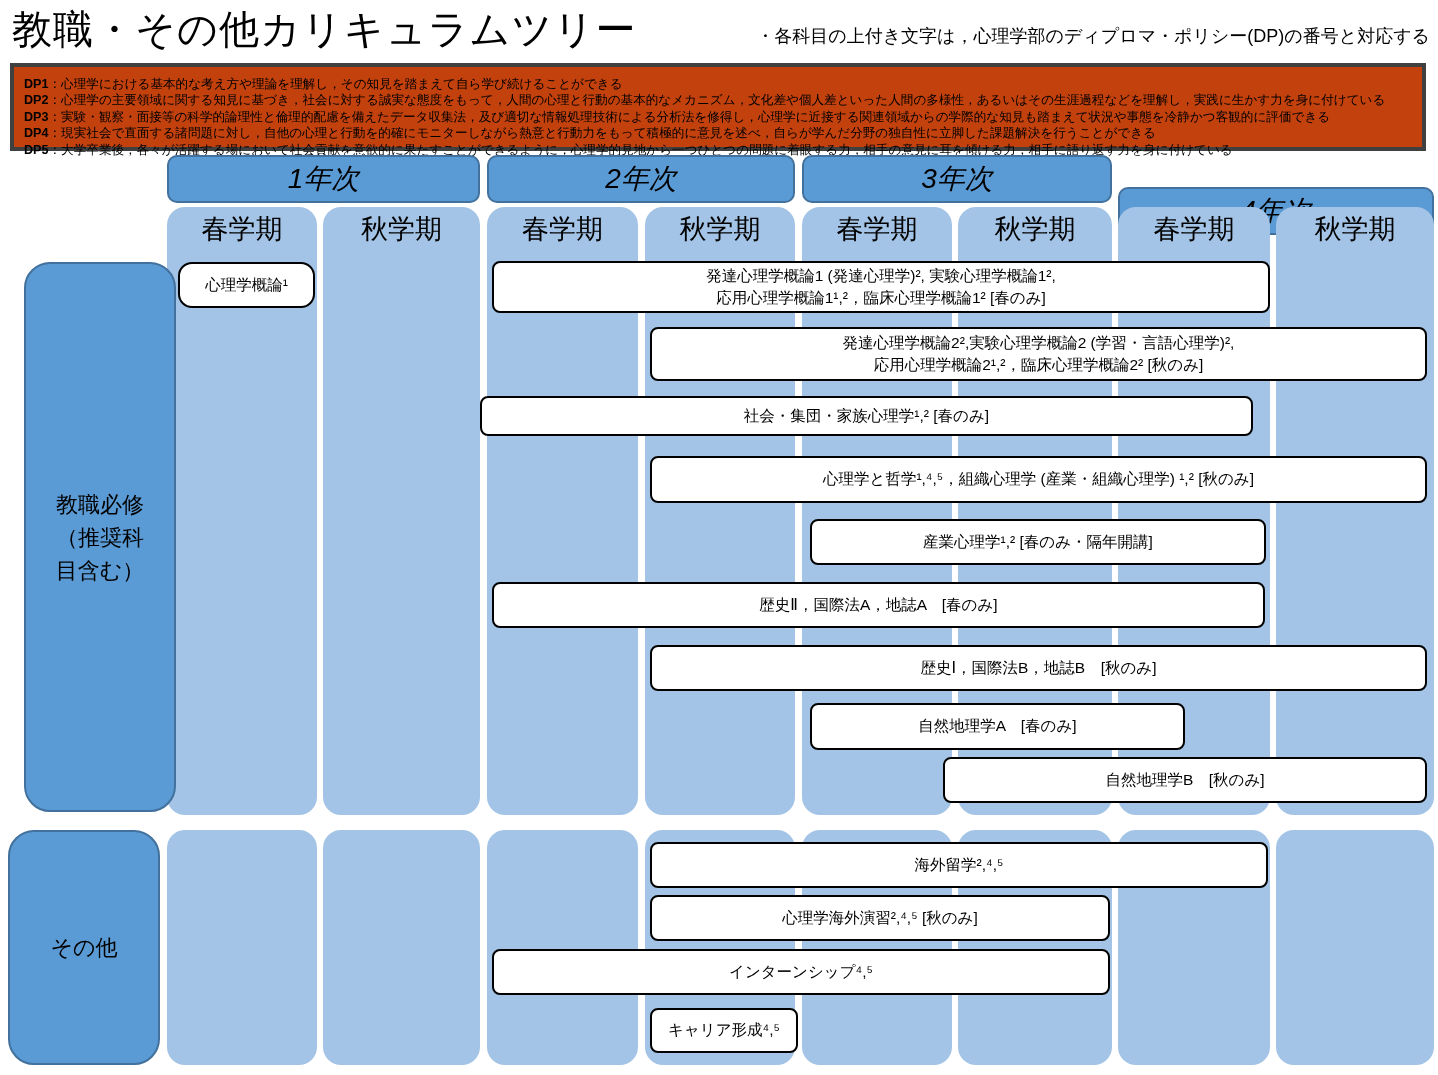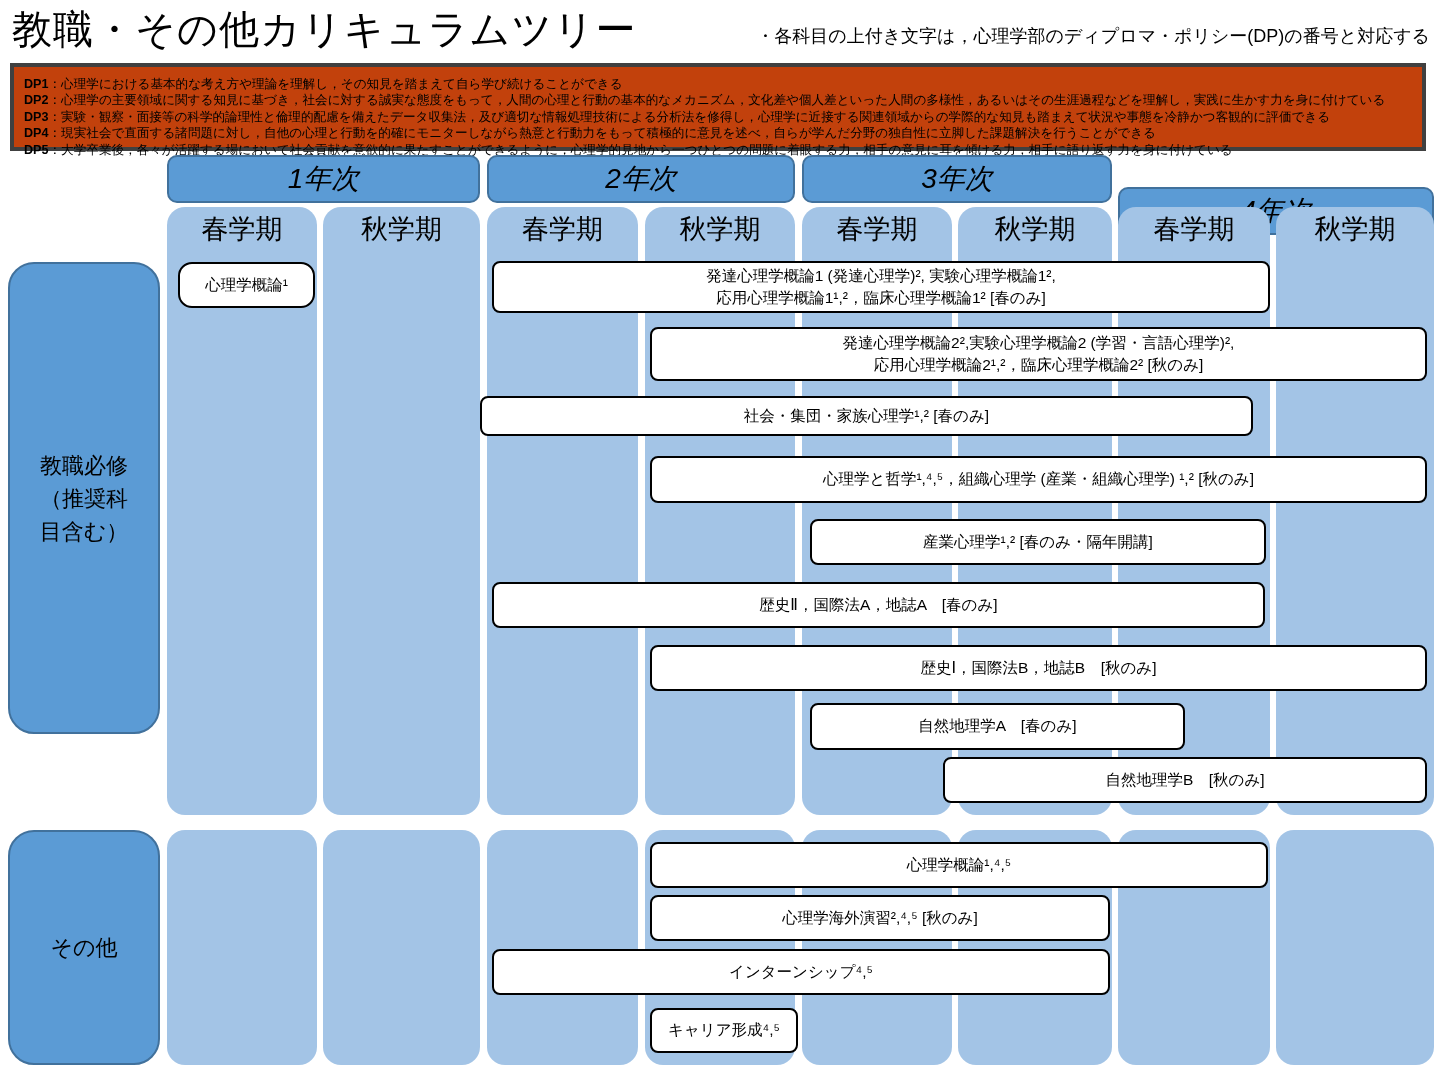--- a/index.html
+++ b/index.html
@@ -73,36 +73,36 @@
 
   <div class="abs col col-s2" style="left:167px;width:150px;"></div>
   <div class="abs col col-s2" style="left:323px;width:157px;"></div>
   <div class="abs col col-s2" style="left:487px;width:151px;"></div>
   <div class="abs col col-s2" style="left:645px;width:150px;"></div>
   <div class="abs col col-s2" style="left:802px;width:150px;"></div>
   <div class="abs col col-s2" style="left:958px;width:154px;"></div>
   <div class="abs col col-s2" style="left:1118px;width:152px;"></div>
   <div class="abs col col-s2" style="left:1276px;width:158px;"></div>
 
-  <div class="abs cat" style="top:262px;height:472px;">教職必修
+  <div class="abs cat" style="top:262px;height:550px;margin-left:16px;">教職必修
 （推奨科
 目含む）</div>
   <div class="abs cat" style="top:830px;height:235px;">その他</div>
 
   <div class="abs course" style="left:178px;top:262px;width:137px;height:46px;border-radius:14px;">心理学概論¹</div>
   <div class="abs course" style="left:492px;top:261px;width:778px;height:52px;">発達心理学概論1 (発達心理学)², 実験心理学概論1²,
 応用心理学概論1¹,²，臨床心理学概論1² [春のみ]</div>
   <div class="abs course" style="left:650px;top:327px;width:777px;height:54px;">発達心理学概論2²,実験心理学概論2 (学習・言語心理学)²,
 応用心理学概論2¹,²，臨床心理学概論2² [秋のみ]</div>
   <div class="abs course" style="left:480px;top:396px;width:773px;height:40px;">社会・集団・家族心理学¹,²  [春のみ]</div>
   <div class="abs course" style="left:650px;top:456px;width:777px;height:47px;">心理学と哲学¹,⁴,⁵，組織心理学 (産業・組織心理学) ¹,²  [秋のみ]</div>
   <div class="abs course" style="left:810px;top:519px;width:456px;height:46px;">産業心理学¹,²  [春のみ・隔年開講]</div>
   <div class="abs course" style="left:492px;top:582px;width:773px;height:46px;">歴史Ⅱ，国際法A，地誌A　[春のみ]</div>
   <div class="abs course" style="left:650px;top:645px;width:777px;height:46px;">歴史Ⅰ，国際法B，地誌B　[秋のみ]</div>
   <div class="abs course" style="left:810px;top:703px;width:375px;height:47px;">自然地理学A　[春のみ]</div>
   <div class="abs course" style="left:943px;top:757px;width:484px;height:46px;">自然地理学B　[秋のみ]</div>
 
-  <div class="abs course" style="left:650px;top:842px;width:618px;height:46px;">心理学概論¹,⁴,⁵</div>
+  <div class="abs course" style="left:650px;top:842px;width:618px;height:46px;">海外留学²,⁴,⁵</div>
   <div class="abs course" style="left:650px;top:895px;width:460px;height:46px;">心理学海外演習²,⁴,⁵  [秋のみ]</div>
   <div class="abs course" style="left:492px;top:949px;width:618px;height:46px;">インターンシップ⁴,⁵</div>
   <div class="abs course" style="left:650px;top:1008px;width:148px;height:45px;">キャリア形成⁴,⁵</div>
 
 </div>
 
 </body></html>

